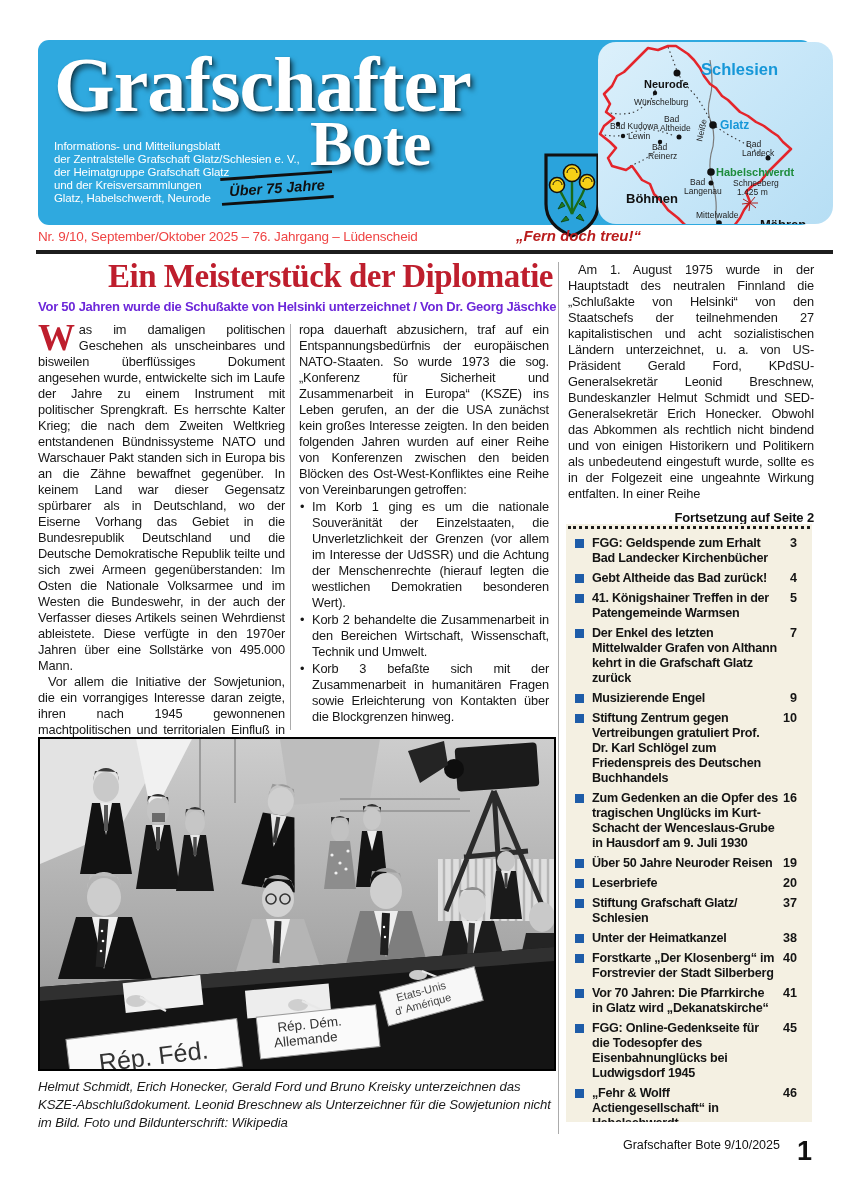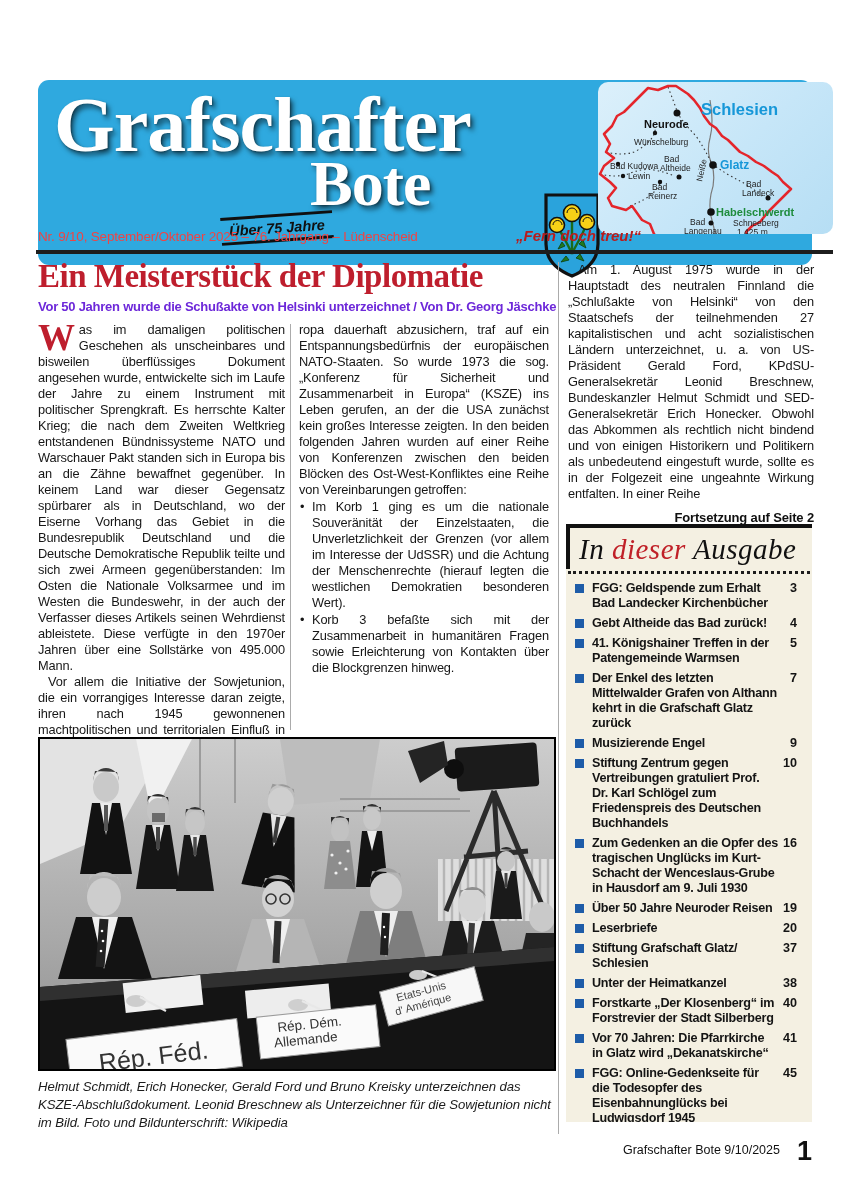--- a/index.html
+++ b/index.html
@@ -10,51 +10,51 @@
     --map-red:#E4252B;
     --map-blue:#1697D8;
     --map-green:#1E8C3C;
   }
   *{margin:0;padding:0;box-sizing:border-box;}
   html,body{background:#fff;}
   body{font-family:"Liberation Sans","DejaVu Sans",sans-serif;color:#1a1a1a;}
   .page{position:relative;width:848px;height:1200px;background:#fff;overflow:hidden;margin:0 auto;}
 
   
-  .masthead{position:absolute;left:38px;top:40px;width:774px;height:185px;margin-top:40px;}
+  .masthead{position:absolute;left:38px;top:40px;width:774px;height:185px;}
   .masthead-bg{position:absolute;inset:0;background:var(--header-blue);border-radius:11px;}
   .mast-title{position:absolute;font-family:"Liberation Serif","DejaVu Serif",serif;font-weight:bold;color:#fff;
     text-shadow:3px 4px 5px rgba(0,0,0,.55),1px 1px 2px rgba(0,0,0,.35);line-height:1;letter-spacing:-1px;}
   .title1{left:16px;top:6px;font-size:78px;}
   .title2{left:272px;top:72px;font-size:64px;}
   .mast-sub{position:absolute;left:16px;top:100px;color:#fff;font-size:11.5px;line-height:13px;letter-spacing:-0.1px;}
   .badge75{position:absolute;left:183px;top:134px;transform:rotate(-4deg);color:#101010;
     font-weight:bold;font-style:italic;font-size:14.5px;padding:3px 8px;
     border-top:3.5px solid #101010;border-bottom:3.5px solid #101010;white-space:nowrap;}
   .shield{position:absolute;left:505px;top:112px;width:58px;height:88px;}
-  .mapbox{position:absolute;right:-21px;top:2px;width:235px;height:152px;border-radius:10px;overflow:hidden;
+  .mapbox{position:absolute;right:-21px;top:2px;width:235px;height:182px;border-radius:18px;overflow:hidden;
     background:linear-gradient(135deg,#dcf0fb 0%,#c6e6f8 55%,#b6def4 100%);}
   .mapbox svg{display:block;}
   .map-lbl{font-family:"Liberation Sans",sans-serif;fill:#222;font-size:8.5px;}
   .map-lbl.town-bold{font-size:11px;font-weight:bold;fill:#111;}
   .map-lbl.big-blue{font-size:16.5px;font-weight:bold;fill:var(--map-blue);}
   .map-lbl.blue-bold{font-size:12px;font-weight:bold;fill:var(--map-blue);}
   .map-lbl.green-bold{font-size:11px;font-weight:bold;fill:var(--map-green);}
   .map-lbl.region{font-size:13px;font-weight:bold;fill:#111;}
 
   
   .dateline{position:absolute;left:38px;top:227px;width:560px;height:20px;}
   .issue{font-size:13.5px;color:#ef4444;letter-spacing:-0.2px;}
   .motto{position:absolute;left:478px;top:0;font-size:15px;font-weight:bold;font-style:italic;white-space:nowrap;color:#b91c1c;}
   .rule-double{position:absolute;left:36px;right:15px;top:250px;height:2px;
     border-top:3px solid #1d1d1d;border-bottom:1px solid #1d1d1d;}
 
   
   .headline{position:absolute;left:38px;top:258px;width:515px;font-family:"Liberation Serif","DejaVu Serif",serif;
-    font-weight:bold;font-size:33px;color:var(--headline-red);letter-spacing:-0.5px;white-space:nowrap;}
+    font-weight:bold;font-size:33px;color:var(--headline-red);letter-spacing:-0.5px;white-space:nowrap;text-align:right;}
   .subtitle{position:absolute;left:38px;top:299px;width:515px;font-size:13px;font-weight:bold;color:#6d28d9;
     letter-spacing:-0.25px;white-space:nowrap;text-align:right;}
   .bodytext{font-size:12.8px;line-height:16px;text-align:justify;color:#161616;letter-spacing:-0.15px;
     -webkit-hyphens:auto;hyphens:auto;}
   .bodytext p{margin:0;}
   .bodytext p + p{text-indent:10px;}
   .col1{position:absolute;left:38px;top:322px;width:247px;height:410px;}
   .col2{position:absolute;left:299px;top:322px;width:250px;height:410px;}
   .col3{position:absolute;left:568px;top:262px;width:246px;height:262px;}
   .col3 p{text-indent:10px;}
@@ -81,33 +81,40 @@
   .toc-label{flex:1;padding:0 5px 0 8px;font-size:12.6px;font-weight:bold;line-height:15px;color:#141414;letter-spacing:-0.25px;}
   .toc-page{font-size:12.6px;font-weight:bold;line-height:15px;color:#141414;}
 
   
   .photo{position:absolute;left:38px;top:737px;width:518px;height:334px;border:2px solid #000;background:#9a9a9a;}
   .photo svg{display:block;}
   .caption{position:absolute;left:38px;top:1078px;width:516px;font-style:italic;font-size:13.2px;
     line-height:18px;color:#1c1c1c;letter-spacing:-0.1px;}
 
   
-  .footer{position:absolute;right:36px;top:1138px;display:flex;align-items:center;gap:17px;}
+  .footer{position:absolute;right:36px;top:1138px;display:flex;align-items:flex-start;gap:17px;}
   .footer .ftext{font-size:12.5px;color:#111;padding-bottom:4px;}
   .footer .fpage{font-size:27px;color:#111;line-height:1;font-weight:600;}
 </style>
 </head>
 <body>
 
 <div class="page">
 
   <header class="masthead">
     <div class="masthead-bg"></div>
     <div class="mast-title title1">Grafschafter</div>
     <div class="mast-title title2">Bote</div>
+    <div class="mast-sub" id="mast-sub">
+        <div>Informations- und Mitteilungsblatt</div>
+        <div>der Zentralstelle Grafschaft Glatz/Schlesien e. V.,</div>
+        <div>der Heimatgruppe Grafschaft Glatz</div>
+        <div>und der Kreisversammlungen</div>
+        <div>Glatz, Habelschwerdt, Neurode</div>
+      </div>
     <div class="badge75">Über 75 Jahre</div>
 
     <svg class="shield" viewBox="0 0 58 88" aria-hidden="true">
       <path d="M3,3 H55 V52 C55,68 44,78 29,84 C14,78 3,68 3,52 Z" fill="#2AA3DC" stroke="#111" stroke-width="3.2"></path>
       <path d="M29,62 C29,48 29,38 29,26 M29,62 C24,50 18,42 15,34 M29,62 C34,50 40,44 43,32" stroke="#1a6b1a" stroke-width="2.4" fill="none"></path>
       <path d="M22,54 l-7,3 4,-7 Z M36,52 l7,4 -3,-8 Z M26,68 l-8,2 5,-6 Z M33,66 l8,3 -4,-7 Z" fill="#1f7a1f" stroke="#0d3d0d" stroke-width="0.8"></path>
       <circle cx="29" cy="21" r="8.5" fill="#F7D117" stroke="#111" stroke-width="1.6"></circle>
       <circle cx="14" cy="33" r="7.5" fill="#F7D117" stroke="#111" stroke-width="1.6"></circle>
       <circle cx="44" cy="30" r="7.5" fill="#F7D117" stroke="#111" stroke-width="1.6"></circle>
       <path d="M24,21 a5,5 0 0 1 10,0 M10,33 a4.5,4.5 0 0 1 9,0 M40,30 a4.5,4.5 0 0 1 9,0" stroke="#111" stroke-width="1" fill="none"></path>
@@ -184,36 +191,34 @@
 
   <div class="col1 bodytext">
     <p><span class="dropcap">W</span><span>as im damaligen politischen Geschehen als unscheinbares und bisweilen überflüssiges Dokument angesehen wurde, entwickelte sich im Laufe der Jahre zu einem Instrument mit politischer Sprengkraft. Es herrschte Kalter Krieg; die nach dem Zweiten Weltkrieg entstandenen Bündnissysteme NATO und Warschauer Pakt standen sich in Europa bis an die Zähne bewaffnet gegenüber. In keinem Land war dieser Gegensatz spürbarer als in Deutschland, wo der Eiserne Vorhang das Gebiet in die Bundesrepublik Deutschland und die Deutsche Demokratische Republik teilte und sich zwei Armeen gegenüberstanden: Im Osten die Nationale Volksarmee und im Westen die Bundeswehr, in der auch der Verfasser dieses Artikels seinen Wehrdienst ableistete. Diese verfügte in den 1970er Jahren über eine Sollstärke von 495.000 Mann.</span></p>
     <p>Vor allem die Initiative der Sowjetunion, die ein vorrangiges Interesse daran zeigte, ihren nach 1945 gewonnenen machtpolitischen und territorialen Einfluß in Eu-</p>
   </div>
 
   <div class="col2 bodytext">
     <p>ropa dauerhaft abzusichern, traf auf ein Entspannungsbedürfnis der europäischen NATO-Staaten. So wurde 1973 die sog. „Konferenz für Sicherheit und Zusammenarbeit in Europa“ (KSZE) ins Leben gerufen, an der die USA zunächst kein großes Interesse zeigten. In den beiden folgenden Jahren wurden auf einer Reihe von Konferenzen zwischen den beiden Blöcken des Ost-West-Konfliktes eine Reihe von Vereinbarungen getroffen:</p>
     <ul class="korb">
       <li>Im Korb 1 ging es um die nationale Souveränität der Einzelstaaten, die Unverletzlichkeit der Grenzen (vor allem im Interesse der UdSSR) und die Achtung der Menschenrechte (hierauf legten die westlichen Demokratien besonderen Wert).</li>
+      <li>Korb 2 behandelte die Zusammenarbeit in den Bereichen Wirtschaft, Wissenschaft, Technik und Umwelt.</li>
       <li>Korb 3 befaßte sich mit der Zusammenarbeit in humanitären Fragen sowie Erleichterung von Kontakten über die Blockgrenzen hinweg.</li>
     </ul>
   </div>
 
   <div class="col3 bodytext">
     <p>Am 1. August 1975 wurde in der Hauptstadt des neutralen Finnland die „Schlußakte von Helsinki“ von den Staatschefs der teilnehmenden 27 kapitalistischen und acht sozialistischen Ländern unterzeichnet, u. a. von US-Präsident Gerald Ford, KPdSU-Generalsekretär Leonid Breschnew, Bundeskanzler Helmut Schmidt und SED-Generalsekretär Erich Honecker. Obwohl das Abkommen als rechtlich nicht bindend und von einigen Historikern und Politikern als unbedeutend eingestuft wurde, sollte es in der Folgezeit eine ungeahnte Wirkung entfalten. In einer Reihe</p>
     <div class="continuation">Fortsetzung auf Seite 2</div>
   </div>
 
   <div class="vrule mid"></div>
   <div class="vrule right"></div>
 
   <aside class="toc">
-    <div class="toc-titlewrap">
-      <span class="toc-title"><span>In </span><span class="red">dieser</span><span> Ausgabe</span></span>
-    </div>
     <div class="toc-dots"></div>
     <div class="toc-items" id="toc-items">
         <div class="toc-item">
           <span class="toc-sq"></span>
           <div class="toc-label">FGG: Geldspende zum Erhalt Bad Landecker Kirchenbücher</div>
           <div class="toc-page">3</div>
         </div>
         <div class="toc-item">
           <span class="toc-sq"></span>
           <div class="toc-label">Gebt Altheide das Bad zurück!</div>

